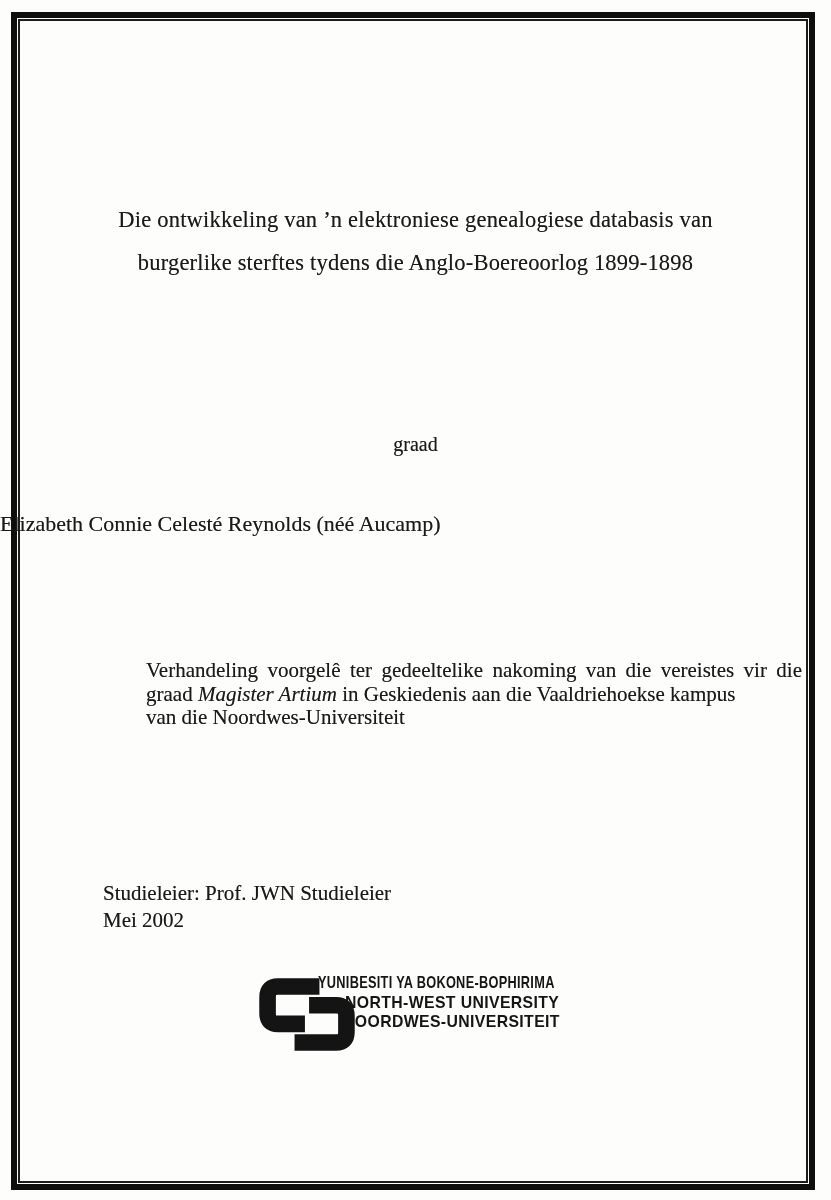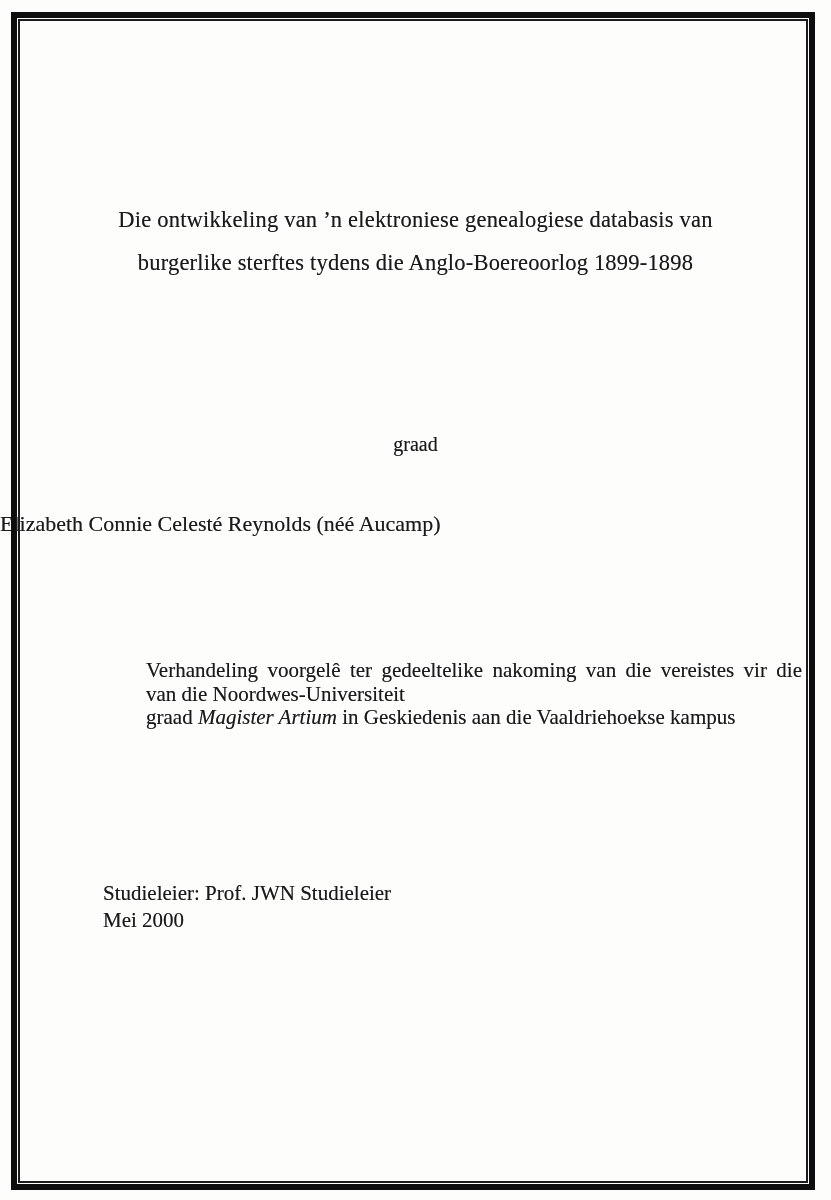--- a/index.html
+++ b/index.html
@@ -115,23 +115,32 @@
     <div>Die ontwikkeling van ’n elektroniese genealogiese databasis van</div>
     <div>burgerlike sterftes tydens die Anglo-Boereoorlog 1899-1898</div>
   </div>
 
   <div class="byline txt">graad</div>
 
   <div class="author txt">Elizabeth Connie Celesté Reynolds (néé Aucamp)</div>
 
   <div class="statement txt">
     <div class="justify-line">Verhandeling voorgelê ter gedeeltelike nakoming van die vereistes vir die</div>
+    <div><span>graad </span><em>Magister Artium</em><span> in Geskiedenis aan die Vaaldriehoekse kampus</span></div>
     <div>van die Noordwes-Universiteit</div>
-    <div><span>graad </span><em>Magister Artium</em><span> in Geskiedenis aan die Vaaldriehoekse kampus</span></div>
   </div>
 
   <div class="supervisor txt">
     <div>Studieleier: Prof. JWN Studieleier</div>
-    <div>Mei 2000</div>
+    <div>Mei 2002</div>
   </div>
 
+  <div class="logo">
+    <svg class="logo-mark" width="104" height="83" viewBox="0 0 100 80" aria-hidden="true">
+      <path d="M 62 14 H 22 Q 12 14 12 24 V 40 Q 12 50 22 50 H 48" fill="none" stroke="#141414" stroke-width="16" stroke-linecap="butt"></path>
+      <path d="M 38 68 H 78 Q 88 68 88 58 V 42 Q 88 32 78 32 H 52" fill="none" stroke="#141414" stroke-width="16" stroke-linecap="butt"></path>
+    </svg>
+    <div class="logo-line l1">YUNIBESITI YA BOKONE-BOPHIRIMA</div>
+    <div class="logo-line l2">NORTH-WEST UNIVERSITY</div>
+    <div class="logo-line l3">NOORDWES-UNIVERSITEIT</div>
+  </div>
 
 </div>
 
 </body></html>

